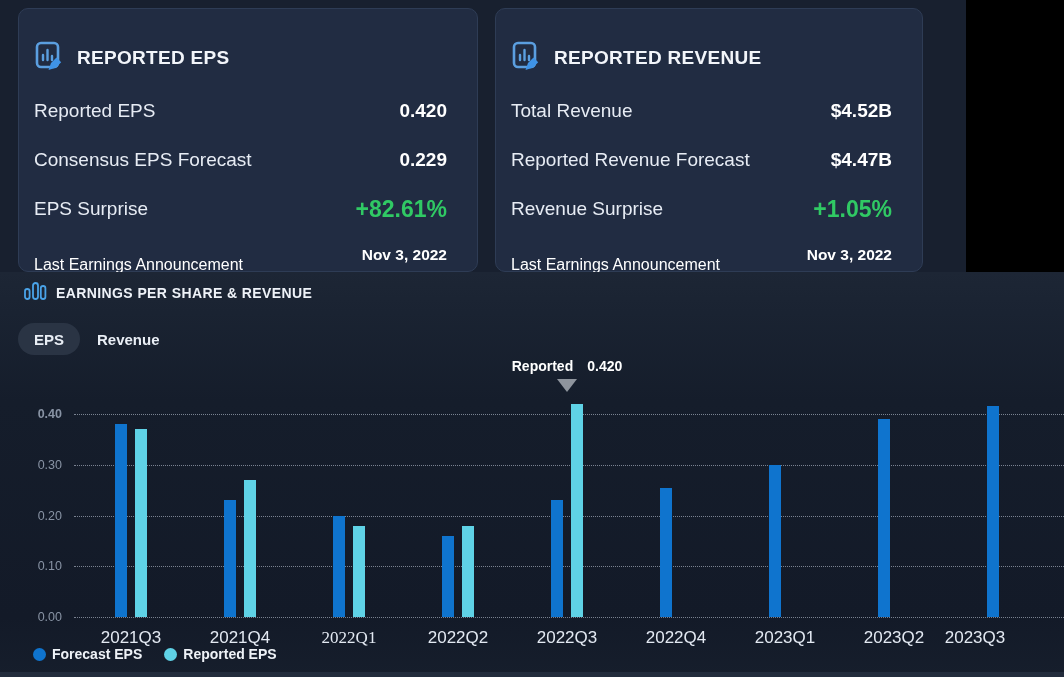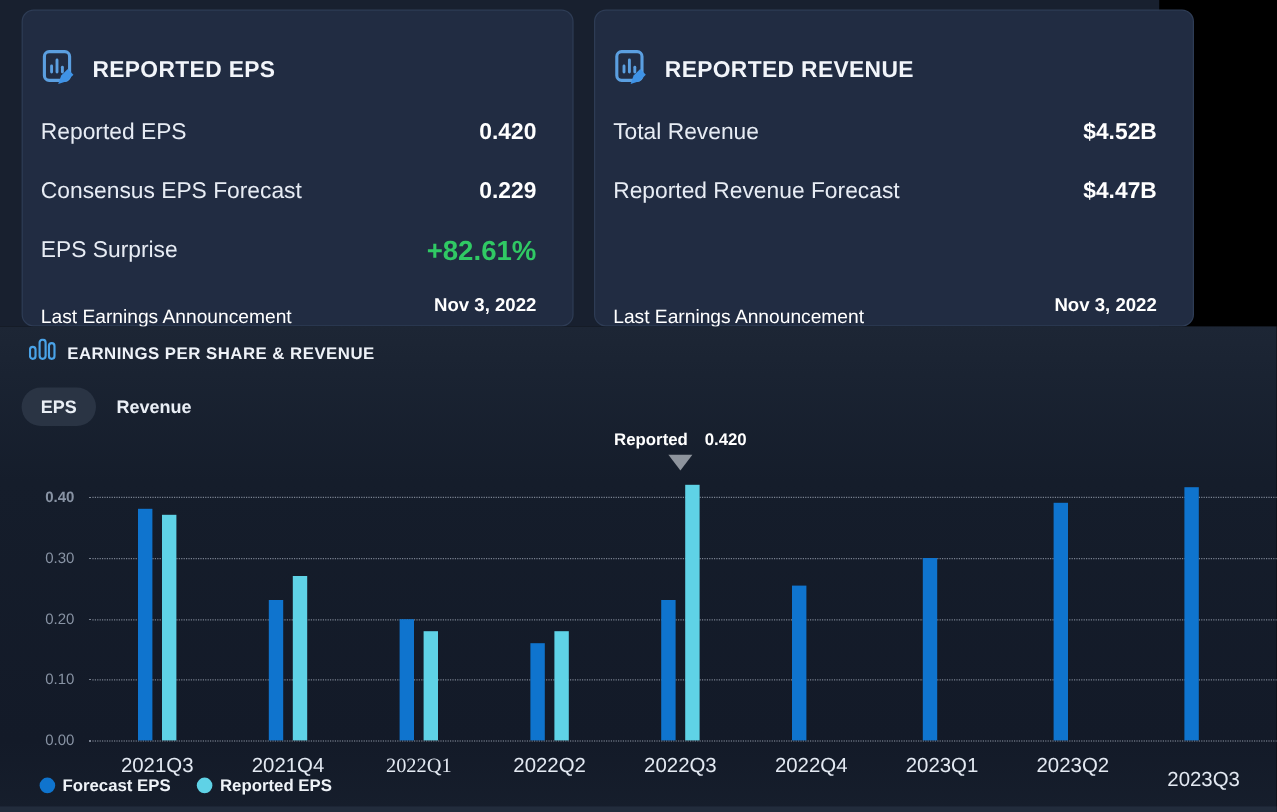--- a/index.html
+++ b/index.html
@@ -5,21 +5,21 @@
   * { margin:0; padding:0; box-sizing:border-box; }
   html,body { width:1064px; height:677px; background:#000; overflow:hidden;
               font-family:"Liberation Sans", sans-serif; }
   .stage { position:relative; width:1064px; height:677px; background:#000; }
 
   
   .top-section { position:absolute; left:0; top:0; width:966px; height:272px; background:#18202f; }
   .card { position:absolute; top:8px; height:264px; background:#212c42;
           border:1px solid #2e3c55; border-radius:10px; }
   .card.eps { left:18px; width:460px; }
-  .card.revenue { left:495px; width:500px; }
+  .card.revenue { left:495px; width:428px; }
   .card-header { position:absolute; top:31px; left:15px; display:flex; align-items:center; }
   .card-title { color:#f2f5fa; font-size:19px; font-weight:700; letter-spacing:.3px; margin-left:13px; }
   .row { position:absolute; left:15px; right:30px; display:flex; justify-content:space-between; align-items:center; height:28px; }
   .row .label { color:#e7ecf4; font-size:19px; }
   .row .value { color:#ffffff; font-size:19px; font-weight:700; }
   .row.r1 { top:88px; } .row.r2 { top:137px; }
   .row.surprise { top:184px; height:32px; }
   .row.surprise .value { font-size:23px; }
   .row.last { top:232px; }
   .row.last .label { color:#ffffff; font-size:16px;margin-top:19px; }
@@ -110,20 +110,24 @@
         </span>
         <h2 class="card-title">REPORTED REVENUE</h2>
       </div>
       <div class="row r1">
         <span class="label">Total Revenue</span>
         <span class="value">$4.52B</span>
       </div>
       <div class="row r2">
         <span class="label">Reported Revenue Forecast</span>
         <span class="value">$4.47B</span>
+      </div>
+      <div class="row surprise">
+        <span class="label">Revenue Surprise</span>
+        <span class="value positive" style="color: rgb(48, 201, 100);">+1.05%</span>
       </div>
       <div class="row last">
         <span class="label">Last Earnings Announcement</span>
         <span class="value">Nov 3, 2022</span>
       </div>
     </section>
   </div>
 
   <div class="chart-panel">
     <div class="panel-header">
@@ -174,21 +178,21 @@
         <div class="bar" style="left: 551px; top: 228.275px; height: 116.725px; background: rgb(15, 116, 206);"></div>
         <div class="bar" style="left: 571px; top: 131.85px; height: 213.15px; background: rgb(95, 210, 230);"></div>
         <div class="xlabel" style="left: 522px;">2022Q3</div>
         <div class="bar" style="left: 660px; top: 215.588px; height: 129.412px; background: rgb(15, 116, 206);"></div>
         <div class="xlabel" style="left: 631px;">2022Q4</div>
         <div class="bar" style="left: 769px; top: 192.75px; height: 152.25px; background: rgb(15, 116, 206);"></div>
         <div class="xlabel" style="left: 740px;">2023Q1</div>
         <div class="bar" style="left: 878px; top: 147.075px; height: 197.925px; background: rgb(15, 116, 206);"></div>
         <div class="xlabel" style="left: 849px;">2023Q2</div>
         <div class="bar" style="left: 987px; top: 134.387px; height: 210.612px; background: rgb(15, 116, 206);"></div>
-        <div class="xlabel" style="left: 958px; margin-top: 12px;">2023Q3</div>
+        <div class="xlabel" style="left: 930px;">2023Q3</div>
       </div>
 
     <div class="legend">
       <div class="legend-item">
         <span class="legend-dot" id="dot-forecast" style="background: rgb(15, 116, 206);"></span>
         <span class="legend-label">Forecast EPS</span>
       </div>
       <div class="legend-item">
         <span class="legend-dot" id="dot-reported" style="background: rgb(95, 210, 230);"></span>
         <span class="legend-label">Reported EPS</span>

